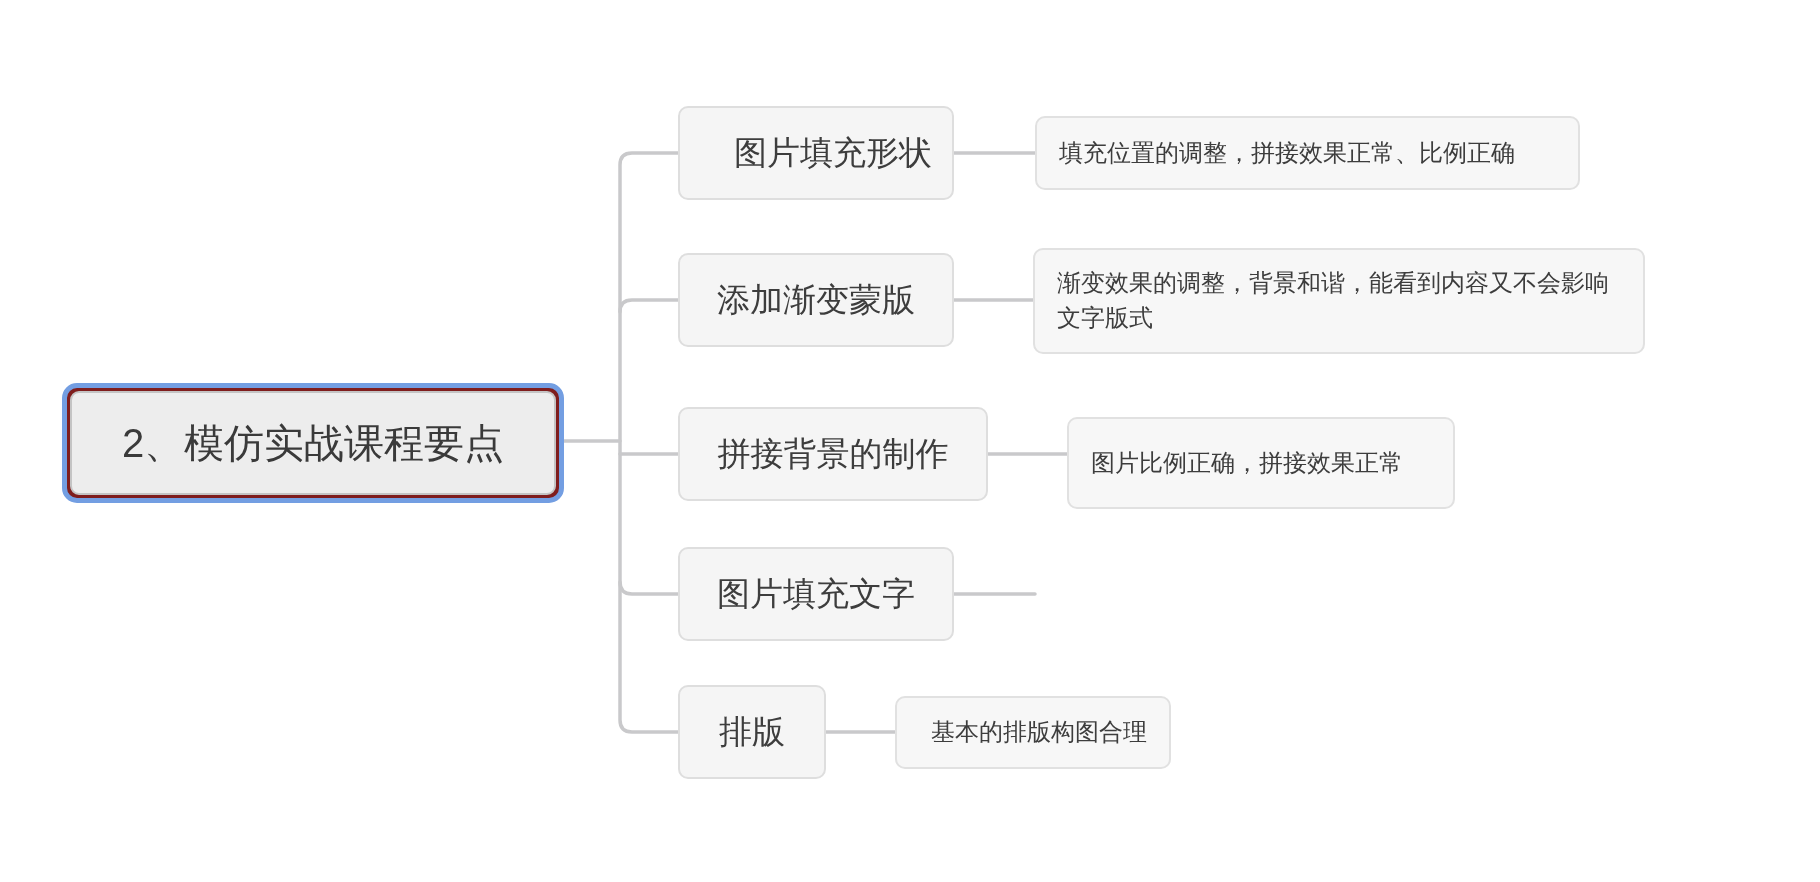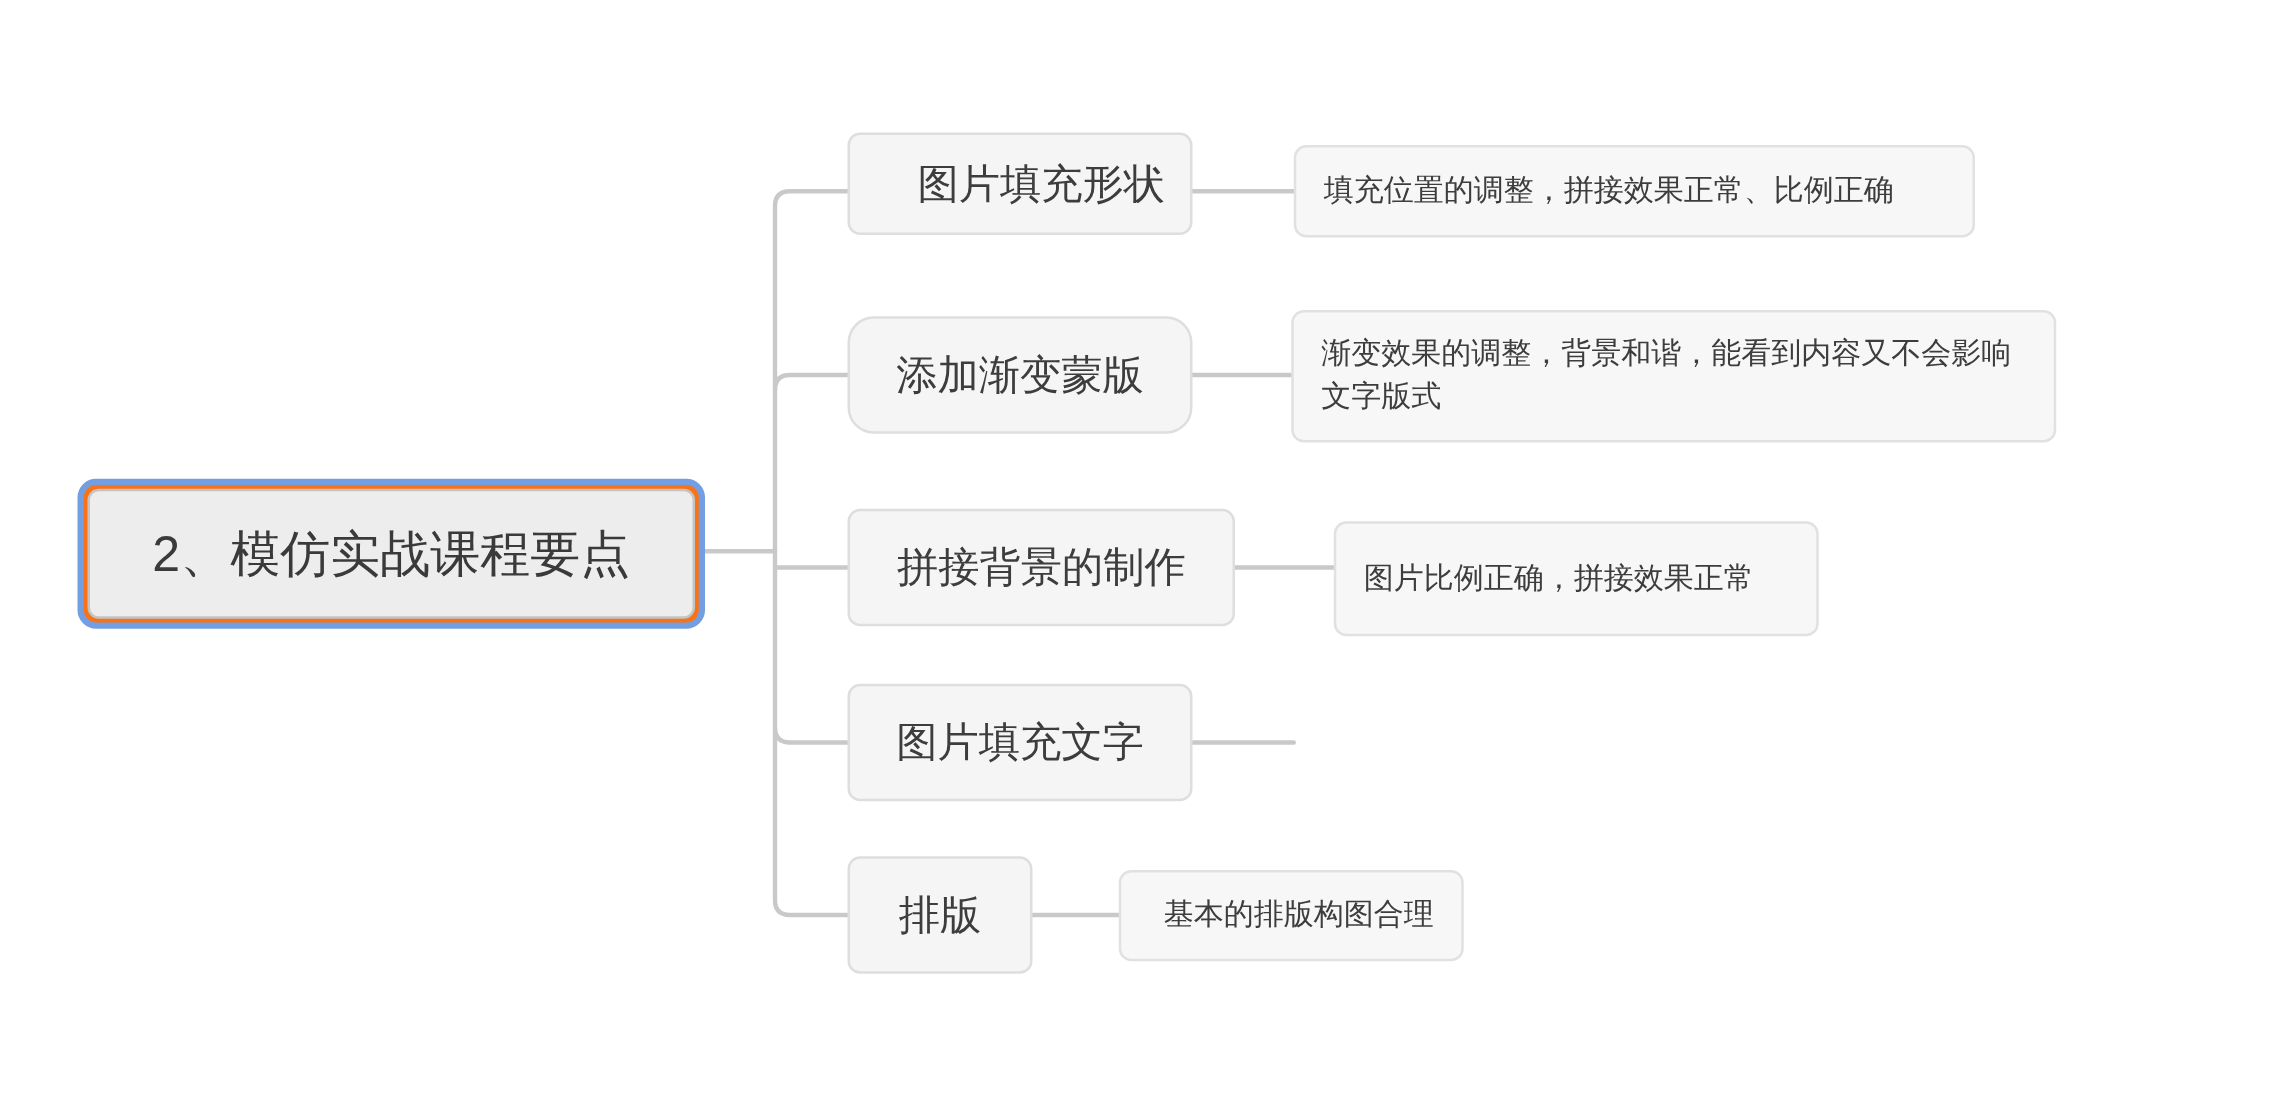--- a/index.html
+++ b/index.html
@@ -16,21 +16,21 @@
     display:flex;align-items:center;justify-content:center;
     box-sizing:border-box;
     color:#3d3d3d;
     white-space:nowrap;
   }
   
   .root-frame{
     border:5px solid #739ee2;
     border-radius:15px;
     padding:3px;
-    background:#f97316;
+    background:#7f1d1d;
   }
   .root-box{
     width:100%;height:100%;
     box-sizing:border-box;
     background:#ededed;
     border:2px solid #c4c4c4;
     border-radius:9px;
     display:flex;align-items:center;justify-content:center;
     font-size:40px;
     color:#3a3a3a;
@@ -48,22 +48,22 @@
     border:2px solid #e1e1e1;
     border-radius:10px;
     font-size:24px;
     justify-content:flex-start;
     padding:0 22px;
     line-height:1.45;
   }
   .leaf.wrap{white-space:normal;text-align:left;}
   
   #root{left:62px;top:383px;width:502px;height:120px;}
-  #b1{left:678px;top:106px;width:276px;height:82px;padding-left:34px;}
-  #b2{left:678px;top:253px;width:276px;height:94px;border-radius:21px;}
+  #b1{left:678px;top:106px;width:276px;height:94px;padding-left:34px;}
+  #b2{left:678px;top:253px;width:276px;height:94px;}
   #b3{left:678px;top:407px;width:310px;height:94px;}
   #b4{left:678px;top:547px;width:276px;height:94px;}
   #b5{left:678px;top:685px;width:148px;height:94px;}
   #l1{left:1035px;top:116px;width:545px;height:74px;}
   #l2{left:1033px;top:248px;width:612px;height:106px;}
   #l3{left:1067px;top:417px;width:388px;height:92px;}
   #l4{left:1035px;top:557px;width:280px;height:74px;}
   #l5{left:895px;top:696px;width:276px;height:73px;justify-content:flex-end;}
   .cline{stroke:#c9c9cb;stroke-width:3.5;fill:none;stroke-linecap:round;stroke-linejoin:round;}
 </style>

